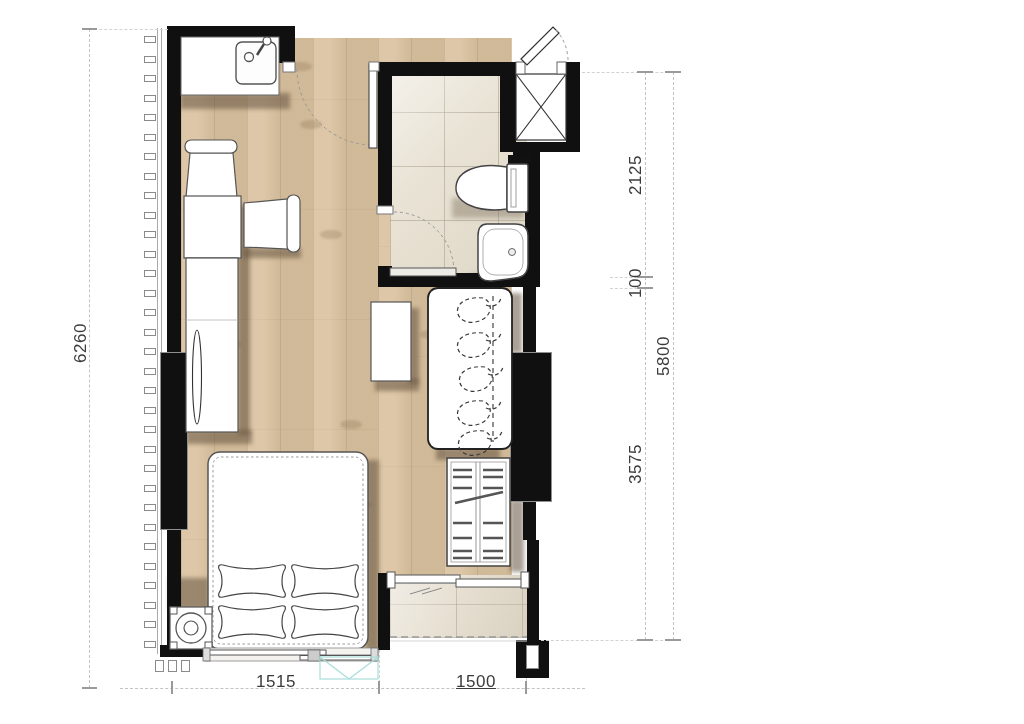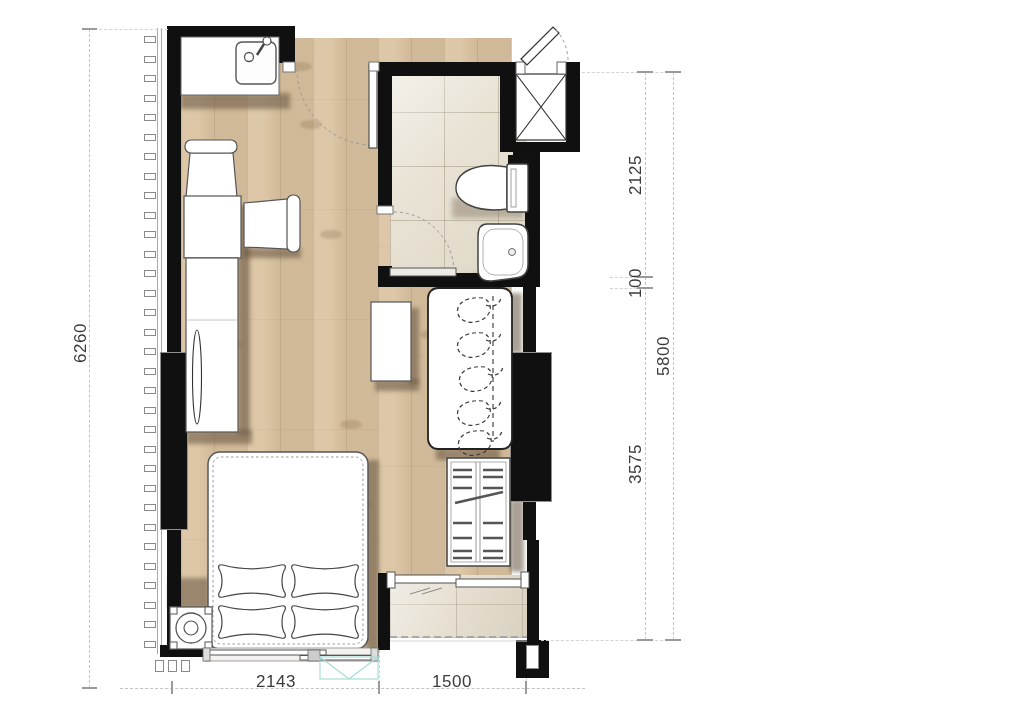--- a/index.html
+++ b/index.html
@@ -317,16 +317,16 @@
   <div class="abs dim-label rot" style="left:636px;top:283px;">100</div>
   <div class="abs dim-label rot" style="left:636px;top:464px;">3575</div>
   <div class="abs dim-label rot" style="left:664px;top:356px;">5800</div>
 
   <div class="abs dim-line-h" style="left:120px;top:688px;width:465px;"></div>
   <div class="abs dim-ext-v" style="left:379px;top:650px;height:38px;"></div>
   <div class="abs dim-ext-v" style="left:526px;top:678px;height:10px;"></div>
   <div class="abs tick-v" style="left:171px;top:681px;height:13px;"></div>
   <div class="abs tick-v" style="left:378px;top:681px;height:13px;"></div>
   <div class="abs tick-v" style="left:525px;top:681px;height:13px;"></div>
-  <div class="abs dim-label" style="left:276px;top:682px;">2143</div>
-  <div class="abs dim-label" style="left:452px;top:682px;">1500</div>
+  <div class="abs dim-label" style="left:276px;top:682px;">1515</div>
+  <div class="abs dim-label" style="left:476px;top:682px;text-decoration:underline;">1500</div>
 
 </div>
 
 </body></html>

